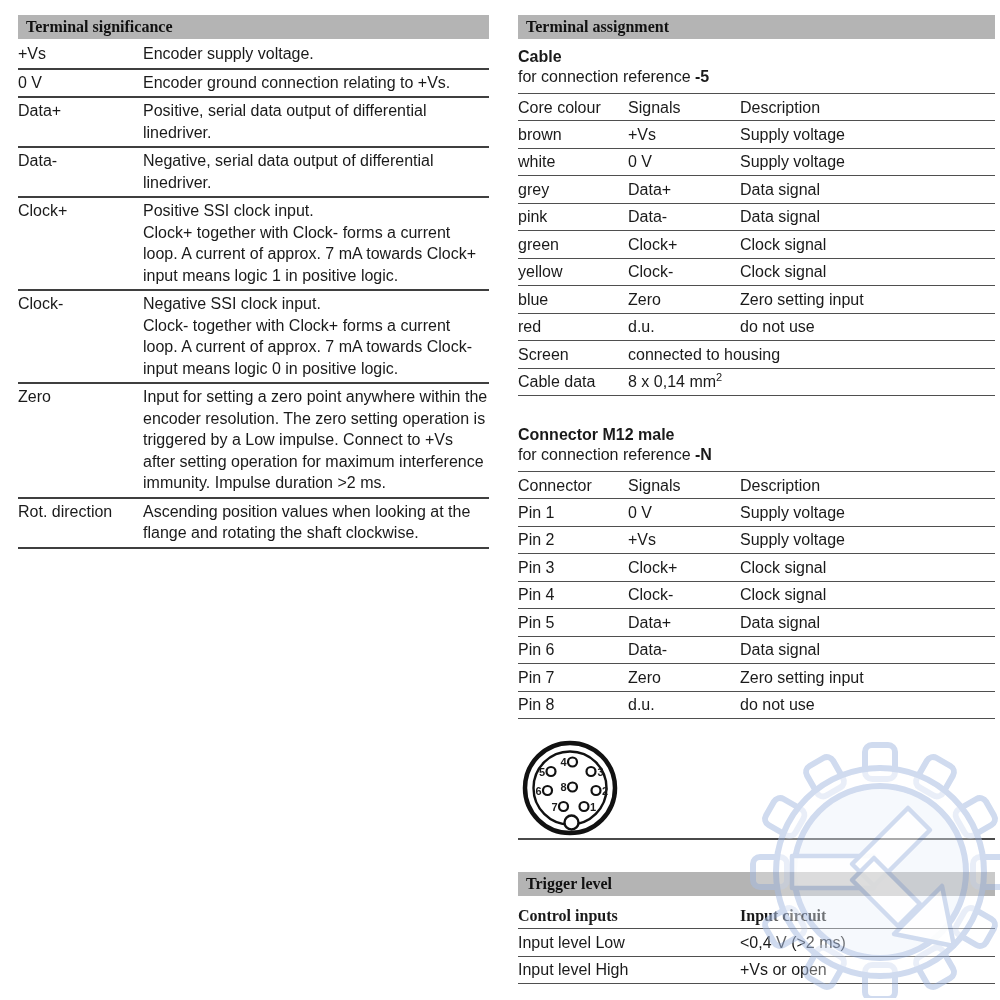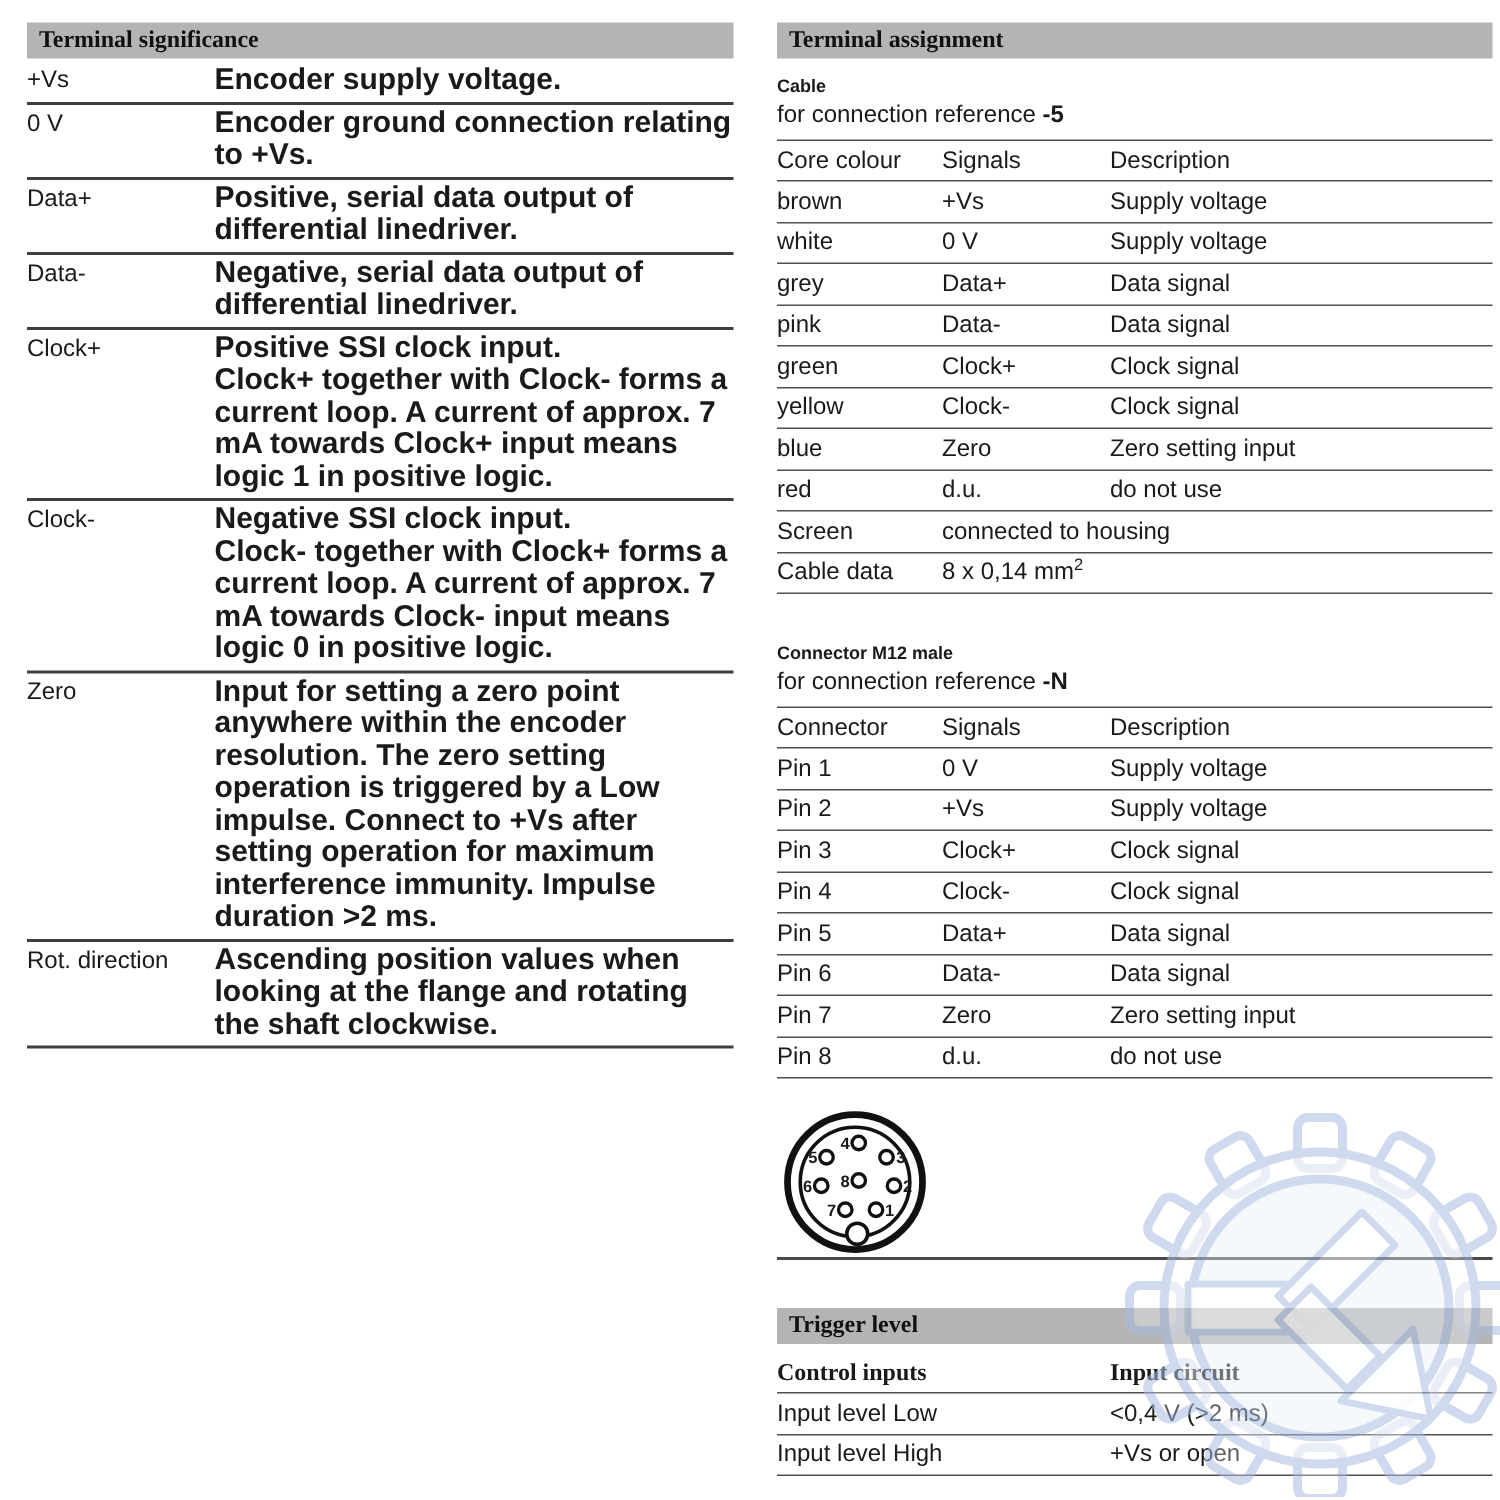--- a/index.html
+++ b/index.html
@@ -12,28 +12,28 @@
   .page{position:absolute;inset:0;}
   .bar{
     background:#b4b4b4;height:24px;line-height:24px;
     font-weight:bold;font-size:16px;padding-left:8px;color:#111;font-family:Liberation Serif, serif;
   }
   
   .left-col{position:absolute;left:18px;top:15px;width:471px;}
   .ltable{margin-top:2px;}
   .lrow{display:flex;border-bottom:2px solid #3f3f3f;padding:2px 0 3px;}
   .lrow .term{width:125px;font-size:16px;line-height:21.5px;}
-  .lrow .desc{flex:1;font-size:20px;line-height:21.5px;white-space:pre-line;font-weight:bold;}
+  .lrow .desc{flex:1;font-size:16px;line-height:21.5px;white-space:pre-line;}
   
   .right-col{position:absolute;left:518px;top:15px;width:477px;height:985px;}
   .sect{position:absolute;left:0;right:0;}
   .sect-cable{top:32px;}
   .sect-connector{top:410px;}
   .sect-trigger{top:857px;}
-  .sect h3{margin:0;font-size:12px;line-height:20px;font-weight:bold;}
+  .sect h3{margin:0;font-size:16px;line-height:20px;font-weight:bold;}
   .sub{margin:0 0 6px 0;font-size:16px;line-height:20px;}
   .sub b{font-weight:bold;}
   .thead{
     display:flex;border-top:1.5px solid #4f4f4f;border-bottom:1.5px solid #4f4f4f;
     padding:3.5px 0;font-size:16px;line-height:19px;
   }
   .trow{
     display:flex;border-bottom:1.5px solid #4f4f4f;
     padding:4.5px 0 4px;font-size:16px;line-height:18px;
   }

